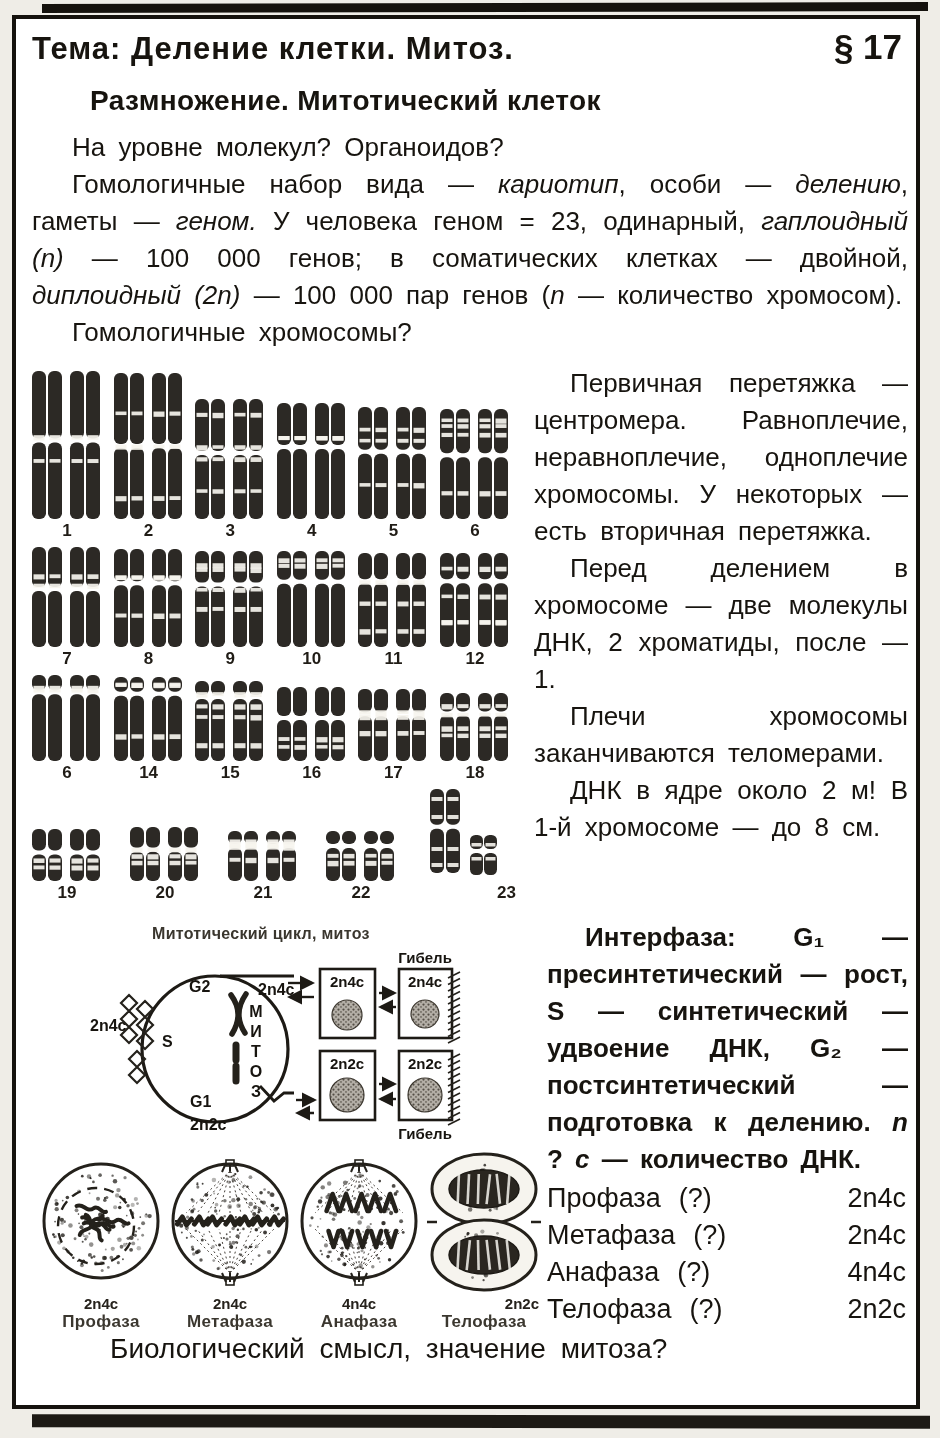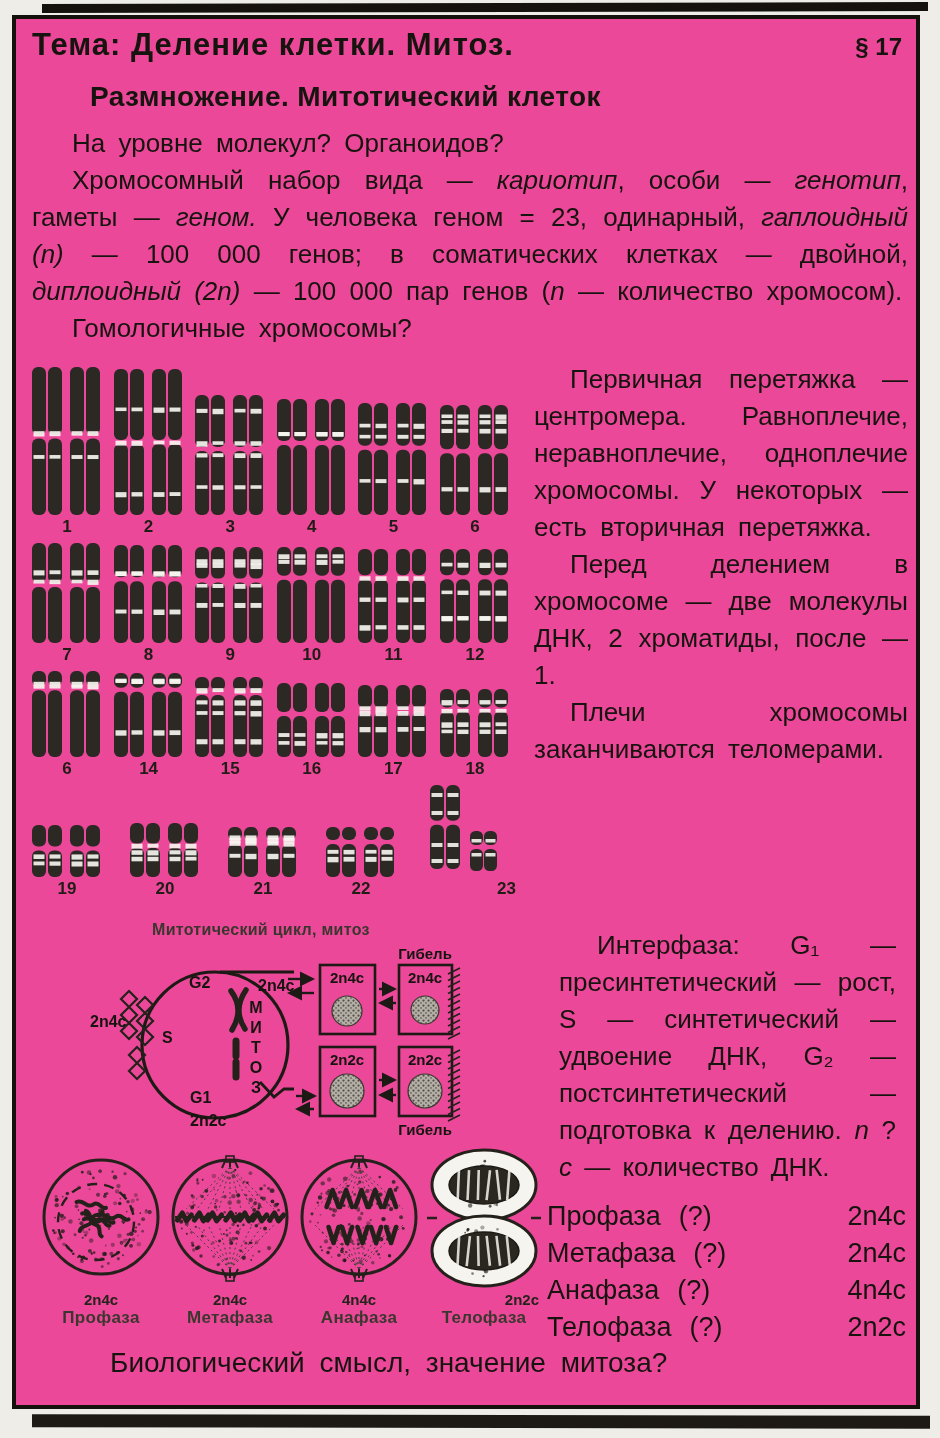--- a/index.html
+++ b/index.html
@@ -6,44 +6,44 @@
   body{
     position:relative;width:940px;height:1438px;overflow:hidden;
     background:#efede7;color:#17140f;
     font-family:"Liberation Sans",sans-serif;
     -webkit-font-smoothing:antialiased;
   }
   .topbar{position:absolute;left:42px;top:3px;width:886px;height:9px;background:#15120d;transform:rotate(-0.12deg)}
   .botbar{position:absolute;left:32px;top:1415px;width:898px;height:13px;background:#1d1a15;transform:rotate(0.1deg)}
   .frame{
     position:absolute;left:12px;top:15px;width:908px;height:1394px;box-sizing:border-box;
-    border:4px solid #15120d;background:#ec4899;padding:4px 8px 0 16px;
+    border:4px solid #15120d;background:#ffffff;padding:4px 8px 0 16px;
   }
   .phead{display:flex;justify-content:space-between;align-items:baseline;margin-top:4px}
   .title{font-size:31px;font-weight:bold;margin:0;letter-spacing:1px}
-  .mark{font-size:24px;font-weight:bold;padding-right:6px}
+  .mark{font-size:35px;font-weight:bold;padding-right:6px}
   .h2{font-size:28px;font-weight:bold;margin:18px 0 12px 58px;letter-spacing:.4px}
   .bodytext p,.notes p{
     margin:0;font-size:26px;line-height:37px;font-weight:400;
     text-indent:40px;text-align:justify;word-spacing:6px;
   }
   .bodytext i,.notes i,.iseg i{font-style:italic}
   .cols{display:flex;margin-top:12px}
   .kcol{width:478px;flex:none;padding-top:8px}
   .krow{display:flex;justify-content:space-between;align-items:flex-end;margin-bottom:6px}
   .kgroup{display:flex;flex-direction:column;align-items:center}
   .knum{font-size:17px;font-weight:bold;margin-top:2px;height:20px;color:#201c16}
   .knum.k23{align-self:flex-end;margin-right:-6px}
   .notes{flex:1;padding-left:24px;padding-top:2px}
   .notes p{text-indent:36px}
   .cyc{display:flex;margin-top:10px}
   .cleft{width:505px;flex:none}
   .caption{font-size:16px;font-weight:bold;color:#3a362e;margin:6px 0 0 120px;letter-spacing:.3px}
   .cright{flex:1;padding-left:10px}
-  .iseg{margin:12px;font-size:26px;line-height:37px;font-weight:400;text-indent:38px;text-align:justify;word-spacing:5px}
+  .iseg{margin:0;font-size:26px;line-height:37px;font-weight:700;text-indent:38px;text-align:justify;word-spacing:5px}
   .phlist{margin-top:2px}
   .phrow{display:flex;font-size:27px;line-height:37px;font-weight:500}
   .phq{margin-left:18px}
   .phval{margin-left:auto;padding-right:2px}
   .cells{display:flex;align-items:flex-end;gap:3px;margin-top:6px;padding-left:6px}
   .cellfig{display:flex;flex-direction:column;align-items:center}
   .cval{font-size:15px;font-weight:bold;color:#26221c}
   .cval.right{align-self:flex-end;margin-right:4px}
   .cname{font-size:17px;font-weight:bold;color:#3b372f;letter-spacing:.3px}
   .footer{font-size:28px;line-height:34px;font-weight:500;margin:0 0 0 78px;word-spacing:7px}
@@ -60,21 +60,21 @@
 
   <div class="phead">
     <h1 class="title">Тема: Деление клетки. Митоз.</h1>
     <div class="mark">§ 17</div>
   </div>
 
   <div class="h2">Размножение. Митотический клеток</div>
 
   <div class="bodytext">
     <p><span>На уровне молекул? Органоидов?</span></p>
-    <p><span>Хромосомный набор вида — </span><i>кариотип</i><span>, особи — </span><i>генотип</i><span>, гаметы — </span><i>геном.</i><span> У человека геном = 23, одинарный, </span><i>гаплоидный (n)</i><span> — 100 000 генов; в соматических клетках — двойной, </span><i>диплоидный (2n)</i><span> — 100 000 пар генов (</span><i>n</i><span> — количество хромосом).</span></p>
+    <p><span>Гомологичные набор вида — </span><i>кариотип</i><span>, особи — </span><i>делению</i><span>, гаметы — </span><i>геном.</i><span> У человека геном = 23, одинарный, </span><i>гаплоидный (n)</i><span> — 100 000 генов; в соматических клетках — двойной, </span><i>диплоидный (2n)</i><span> — 100 000 пар генов (</span><i>n</i><span> — количество хромосом).</span></p>
     <p><span>Гомологичные хромосомы?</span></p>
   </div>
 
   <div class="cols">
     <div class="kcol" id="karyotype">
         <div class="krow">
           <div class="kgroup">
             <svg width="70" height="148" viewBox="0 0 70 148">
               <rect x="0" y="0" width="14" height="67.56" rx="5.833333333333334" fill="#2c2925"></rect>
               <rect x="0" y="71.56" width="14" height="76.44" rx="5.833333333333334" fill="#2c2925"></rect>
@@ -650,20 +650,21 @@
               <rect x="61.5" y="68" width="10" height="3.5" fill="#f6f4ee" opacity="0.9"></rect>
             </svg>
             <div class="knum k23">23</div>
           </div>
         </div>
       </div>
     <div class="notes">
       <p><span>Первичная перетяжка — центромера. Равноплечие, неравноплечие, одноплечие хромосомы. У некоторых — есть вторичная перетяжка.</span></p>
       <p><span>Перед делением в хромосоме — две молекулы ДНК, 2 хроматиды, после — 1.</span></p>
       <p><span>Плечи хромосомы заканчиваются теломерами.</span></p>
+      <p><span>ДНК в ядре около 2 м! В 1-й хромосоме — до 8 см.</span></p>
     </div>
   </div>
 
 
   <div class="cyc">
     <div class="cleft">
       <div class="caption">Митотический цикл, митоз</div>
 
       <svg id="cycle-svg" width="440" height="202" viewBox="0 0 440 202">
         <defs>

